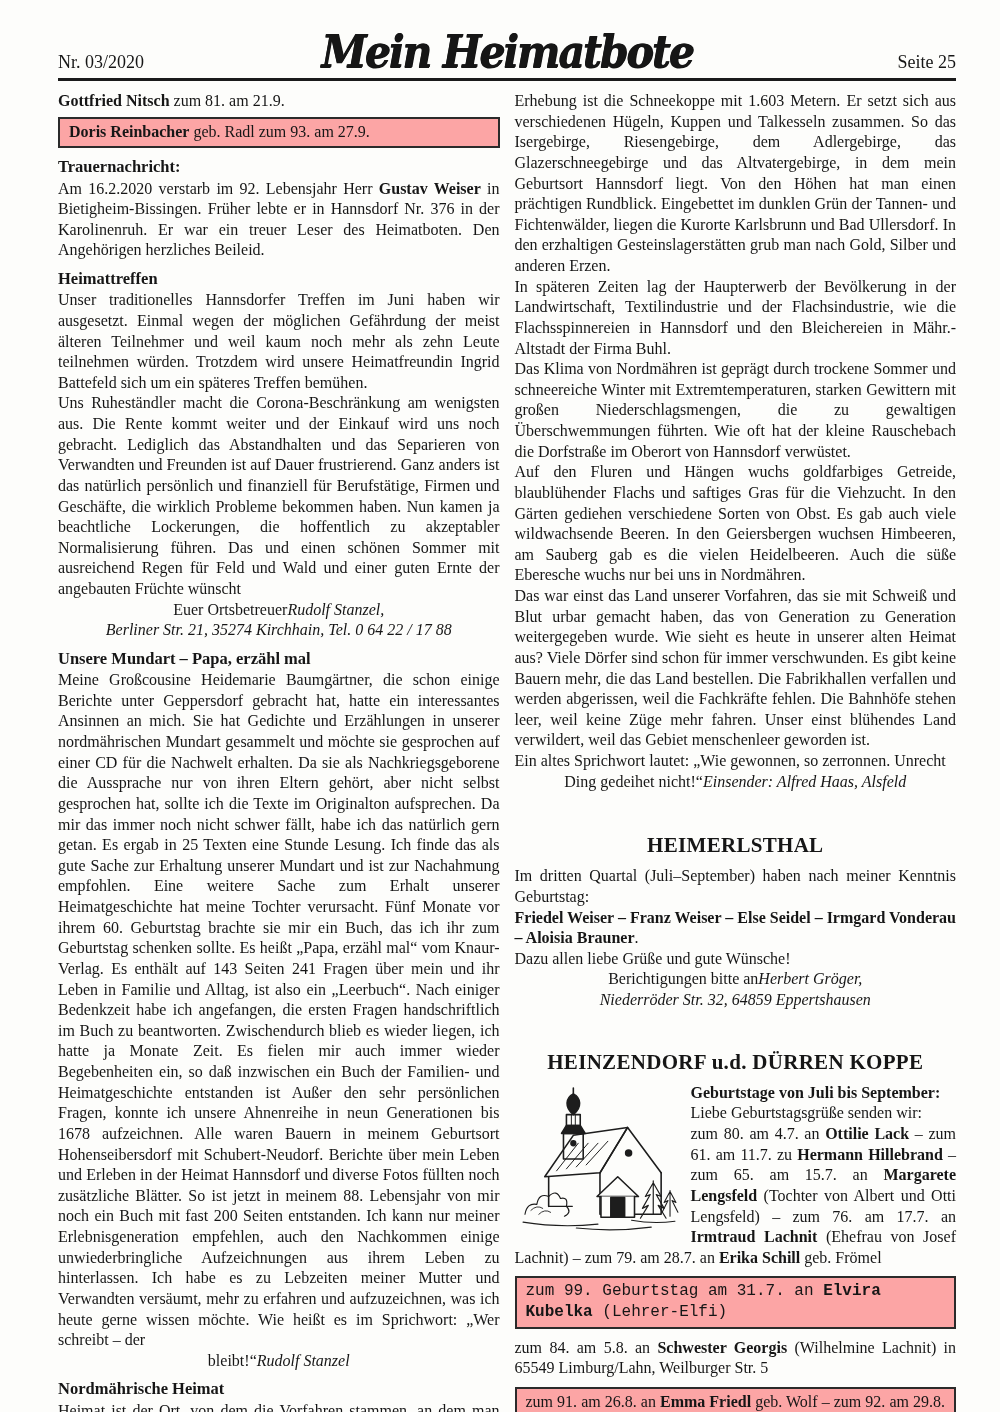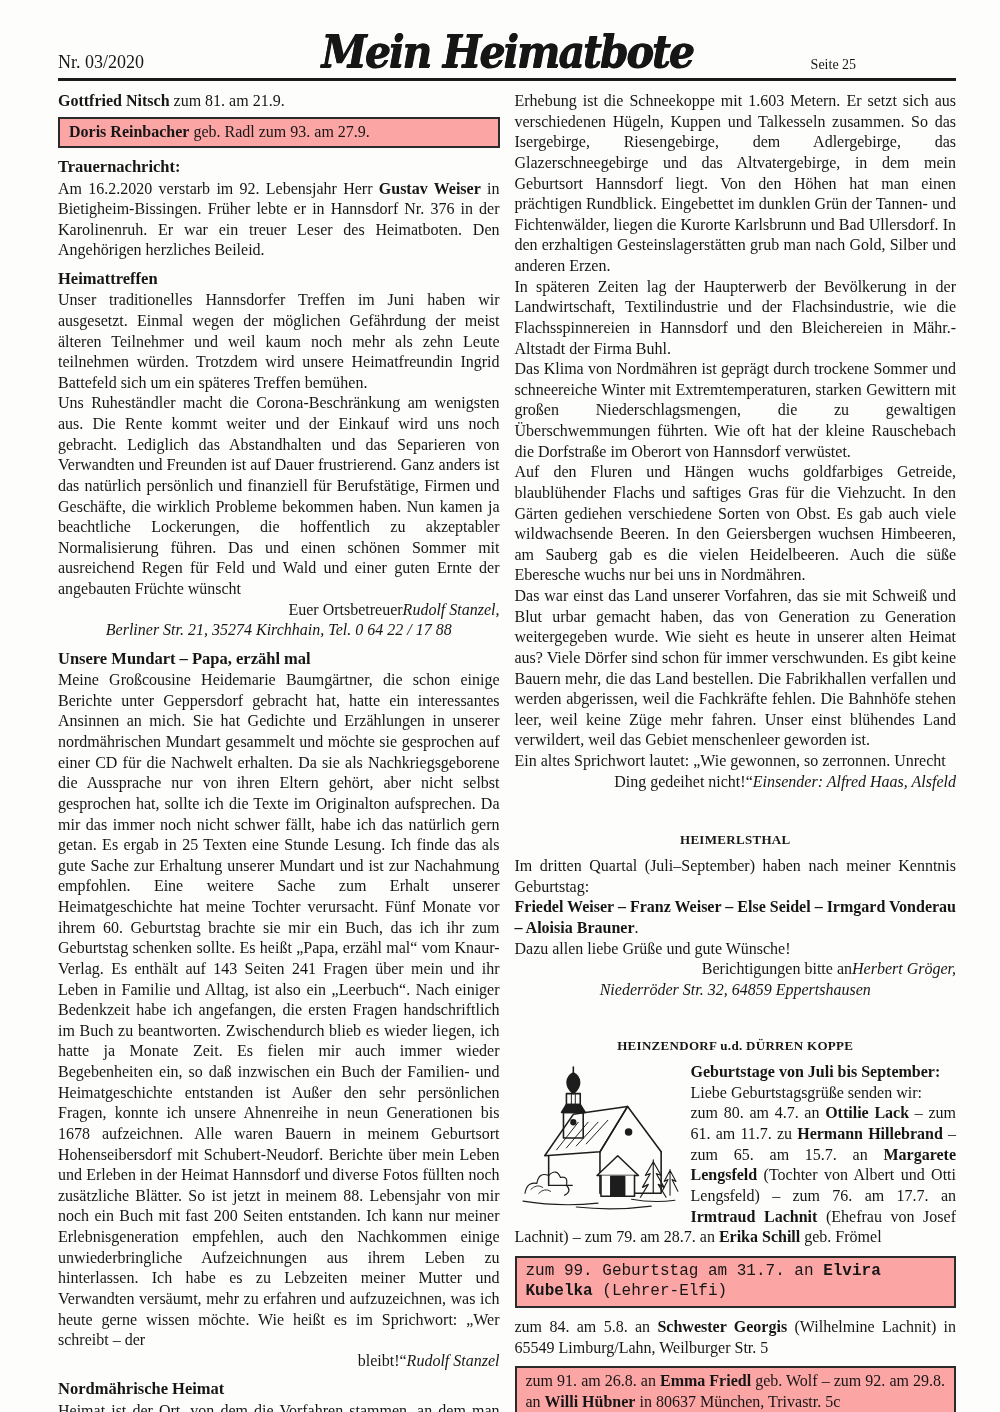--- a/index.html
+++ b/index.html
@@ -11,38 +11,38 @@
     padding:28px 44px 0 58px; position:relative;
   }
   .masthead-row { display:grid; grid-template-columns:1fr auto 1fr; align-items:end; }
   .issue { font-size:18px; padding-bottom:3px; }
   .masthead {
     font-size:41px; font-weight:bold; font-style:italic;
     font-family:"DejaVu Serif",serif; letter-spacing:-2px; white-space:nowrap;
     transform:scaleY(1.08); text-shadow:0.8px 0 0 currentColor, 0 0.4px 0 currentColor;
     padding:0 18px;
   }
-  .pageno { font-size:14px; text-align:center; padding-bottom:3px; }
+  .pageno { font-size:18px; text-align:right; padding-bottom:3px; }
   .rule { height:3px; background:#1b1b1b; margin-top:2px; }
 
   .columns { display:flex; gap:15px; margin-top:10px; }
   .col { width:442px; font-size:16px; line-height:1.29; }
   .col p { text-align:left; }
   .col p.just { text-align:justify; }
   h2.sec { font-size:16.5px; font-weight:bold; margin:7px 0 1px; }
   .box {
     border:2px solid #2b2b2b; background:#fca5a5;
     padding:3px 9px 4px; margin:5px 0 8px;
   }
   .box-r { margin:8px 0 9px; }
-  .sigline { display:flex; justify-content:flex-end; }
+  .sigline { display:flex; justify-content:center; }
   .right-align { text-align:center; }
   .it { font-style:italic; }
   .bold { font-weight:bold; }
-  .center-head { text-align:center; font-size:13px; font-weight:bold; letter-spacing:0.3px; }
+  .center-head { text-align:center; font-size:21px; font-weight:bold; letter-spacing:0.3px; }
   .hm-head { margin:40px 0 7px; }
   .hz-head { margin:38px 0 7px; }
   .corr { }
   .church {
     float:left; width:166px; height:148px; margin:3px 10px 0 0;
   }
   .hz-block::after { content:""; display:block; clear:both; }
   .clear { clear:both;font-family:Liberation Mono, monospace; }
   .mt6 { margin-top:6px; }
 </style>

